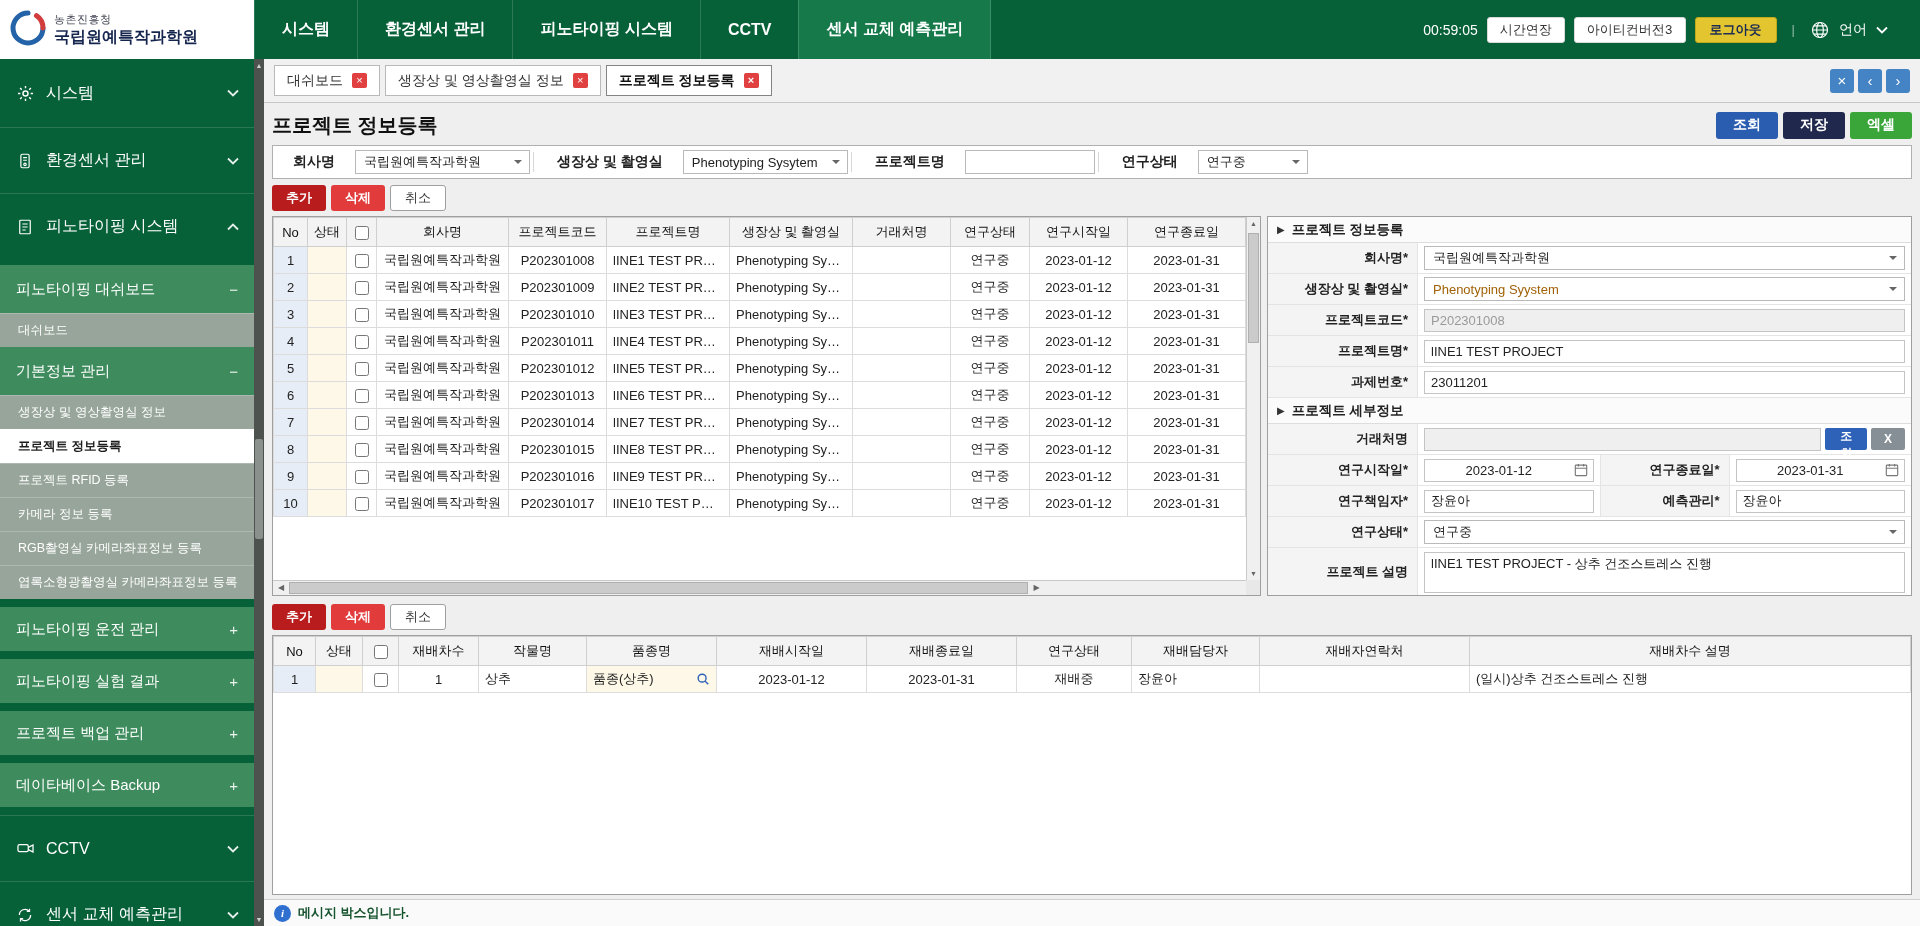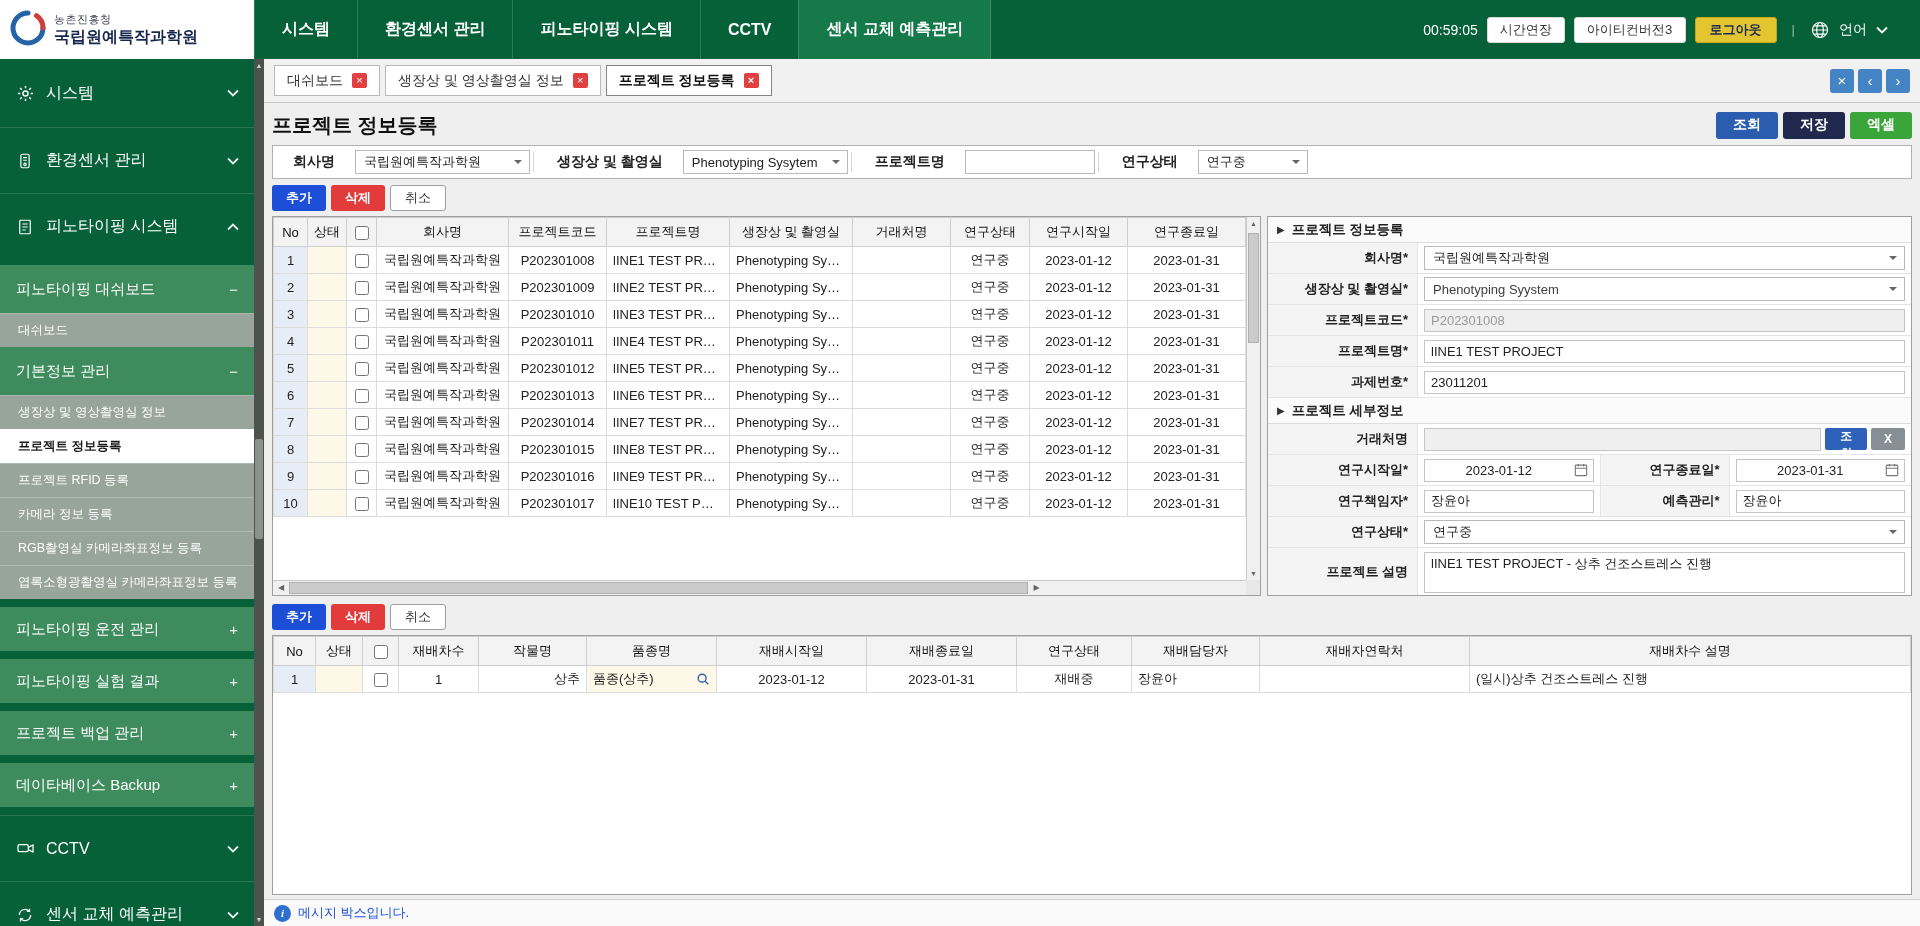--- a/index.html
+++ b/index.html
@@ -62,28 +62,28 @@
   .btn-search{background:#2a5db0}
   .btn-save{background:#20294d}
   .btn-excel{background:#3aa63a}
 
   .filter-bar{height:34px;flex:0 0 34px;background:#fff;border:1px solid #b0b0b0;display:flex;align-items:center;margin-top:4px}
   .f-label{font-weight:bold;padding:0 20px;font-size:14px;color:#222;white-space:nowrap}
   .f-sep{width:1px;height:20px;background:#d8d8d8;margin:0 3px}
   .sel{position:relative;display:flex;align-items:center;height:24px;border:1px solid #b9b9b9;background:#fff;padding:0 22px 0 8px;font-size:13px;cursor:pointer}
   .sel::after{content:"";position:absolute;right:7px;top:9px;border:4px solid transparent;border-top-color:#666}
   .sel span{overflow:hidden;white-space:nowrap;text-overflow:ellipsis}
-  .sel.dis{color:#404040}
+  .sel.dis{color:#a16207}
   .f-input{height:24px;border:1px solid #b9b9b9;background:#fff;font-size:13px;padding:0 8px;font-family:inherit}
 
   .split{display:flex;margin-top:6px}
   .left-col{width:989px;flex:0 0 989px;display:flex;flex-direction:column}
   .gbtns{display:flex;gap:5px;height:26px;flex:0 0 26px;margin-bottom:5px}
   .gbtn{height:26px;padding:0 14px;font-size:13px;font-weight:bold;border-radius:3px;border:none;color:#fff;cursor:pointer;font-family:inherit}
-  .gbtn.add{background:#1d4ed8}
+  .gbtn.add{background:#b91c1c}
   .gbtn.del{background:#e23b3b}
   .gbtn.cancel{background:#fff;color:#333;border:1px solid #9f9f9f;font-weight:normal}
 
   .grid-wrap{position:relative;height:380px;flex:0 0 380px;background:#fff;border:1px solid #9f9f9f;overflow:hidden}
   table{border-collapse:collapse;table-layout:fixed}
   #projTable{width:calc(100% - 14px)}
   #cultTable{width:100%}
   th{height:29px;background:#f3f3f3;border:1px solid #cfcfcf;font-weight:normal;font-size:13px;color:#111;padding:0 4px;white-space:nowrap;overflow:hidden}
   td{height:27px;border:1px solid #dcdcdc;font-size:13px;padding:0 6px;text-align:center;overflow:hidden;white-space:nowrap;text-overflow:ellipsis;color:#222}
   td.c-no{background:#e7edf6}
@@ -124,21 +124,21 @@
   .mini-search{background:#2e62b8}
   .mini-x{background:#868e96;padding:0 13px}
   textarea.d-input{height:41px;resize:none;padding-top:3px;line-height:1.3}
 
   
   .bottom{margin-top:8px;display:flex;flex-direction:column;flex:1;min-height:0}
   .grid-wrap2{flex:1;background:#fff;border:1px solid #9f9f9f;overflow:hidden;margin-bottom:4px}
 
   .statusbar{height:27px;flex:0 0 27px;background:#fafafa;border-top:1px solid #d0d0d0;display:flex;align-items:center;gap:7px;padding-left:10px}
   .info-icon{width:17px;height:17px;flex:0 0 17px;border-radius:50%;background:#2e6fd0;color:#fff;font-weight:bold;font-style:italic;text-align:center;line-height:17px;font-size:11px;font-family:"Liberation Serif",serif}
-  .statusmsg{font-size:13px;font-weight:normal;color:#1d4ed8}
+  .statusmsg{font-size:13px;font-weight:bold;color:#14532d}
 </style>
 </head>
 <body>
 
 <div class="app">
 
   <header class="topbar">
     <div class="logo">
       <span>
         <svg width="36" height="36" viewBox="0 0 36 36" fill="none">
@@ -691,21 +691,21 @@
                     <th>재배자연락처</th>
                     <th>재배차수 설명</th>
                   </tr>
                 </thead>
                 <tbody>
                   <tr>
                     <td class="c-no">1</td>
                     <td class="c-cream"></td>
                     <td><input type="checkbox" style=""></td>
                     <td>1</td>
-                    <td style="text-align: right; margin-top: 20px;">상추</td>
+                    <td style="text-align: left; margin-top: 20px;">상추</td>
                     <td class="c-cream">
                       <div class="cellflex">
                         <span>품종(상추)</span>
                         <span class="lookup-ic">
                           <svg width="14" height="14" viewBox="0 0 16 16" fill="none" stroke="#2e62b8" stroke-width="1.6">
                             <circle cx="7" cy="7" r="4.5"></circle>
                             <path d="M10.5 10.5L14 14"></path>
                           </svg>
                         </span>
                       </div>

